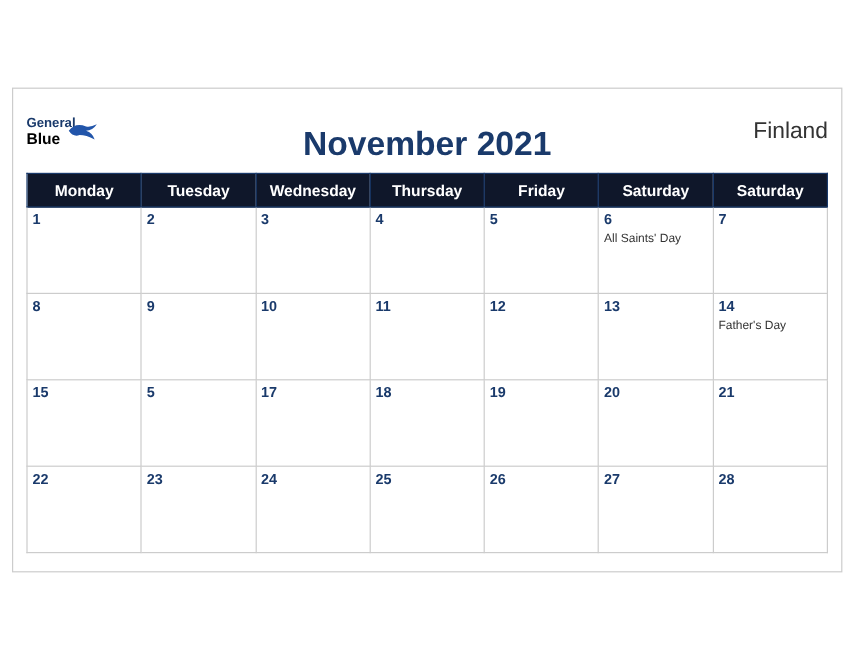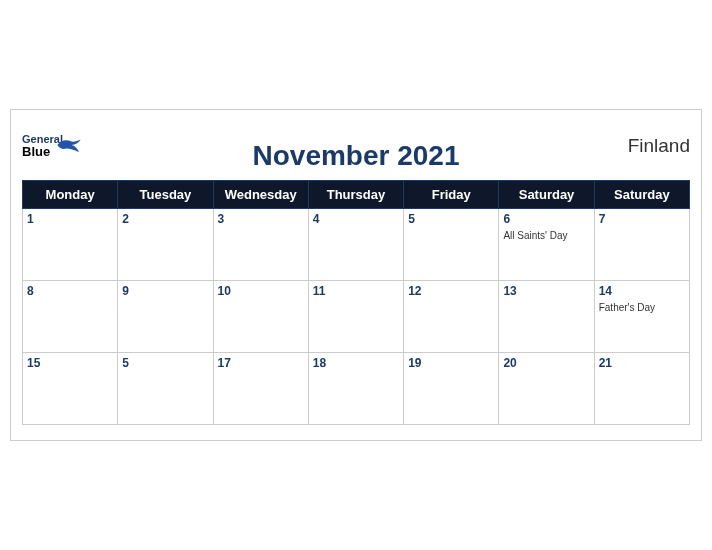--- a/index.html
+++ b/index.html
@@ -216,15 +216,38 @@
           <td>
             <span class="day-number">19</span>
           </td>
           <td>
             <span class="day-number">20</span>
           </td>
           <td>
             <span class="day-number">21</span>
           </td>
         </tr>
+        <tr>
+          <td>
+            <span class="day-number">22</span>
+          </td>
+          <td>
+            <span class="day-number">23</span>
+          </td>
+          <td>
+            <span class="day-number">24</span>
+          </td>
+          <td>
+            <span class="day-number">25</span>
+          </td>
+          <td>
+            <span class="day-number">26</span>
+          </td>
+          <td>
+            <span class="day-number">27</span>
+          </td>
+          <td>
+            <span class="day-number">28</span>
+          </td>
+        </tr>
       </tbody>
   </table>
 </div>
 
 </body></html>

